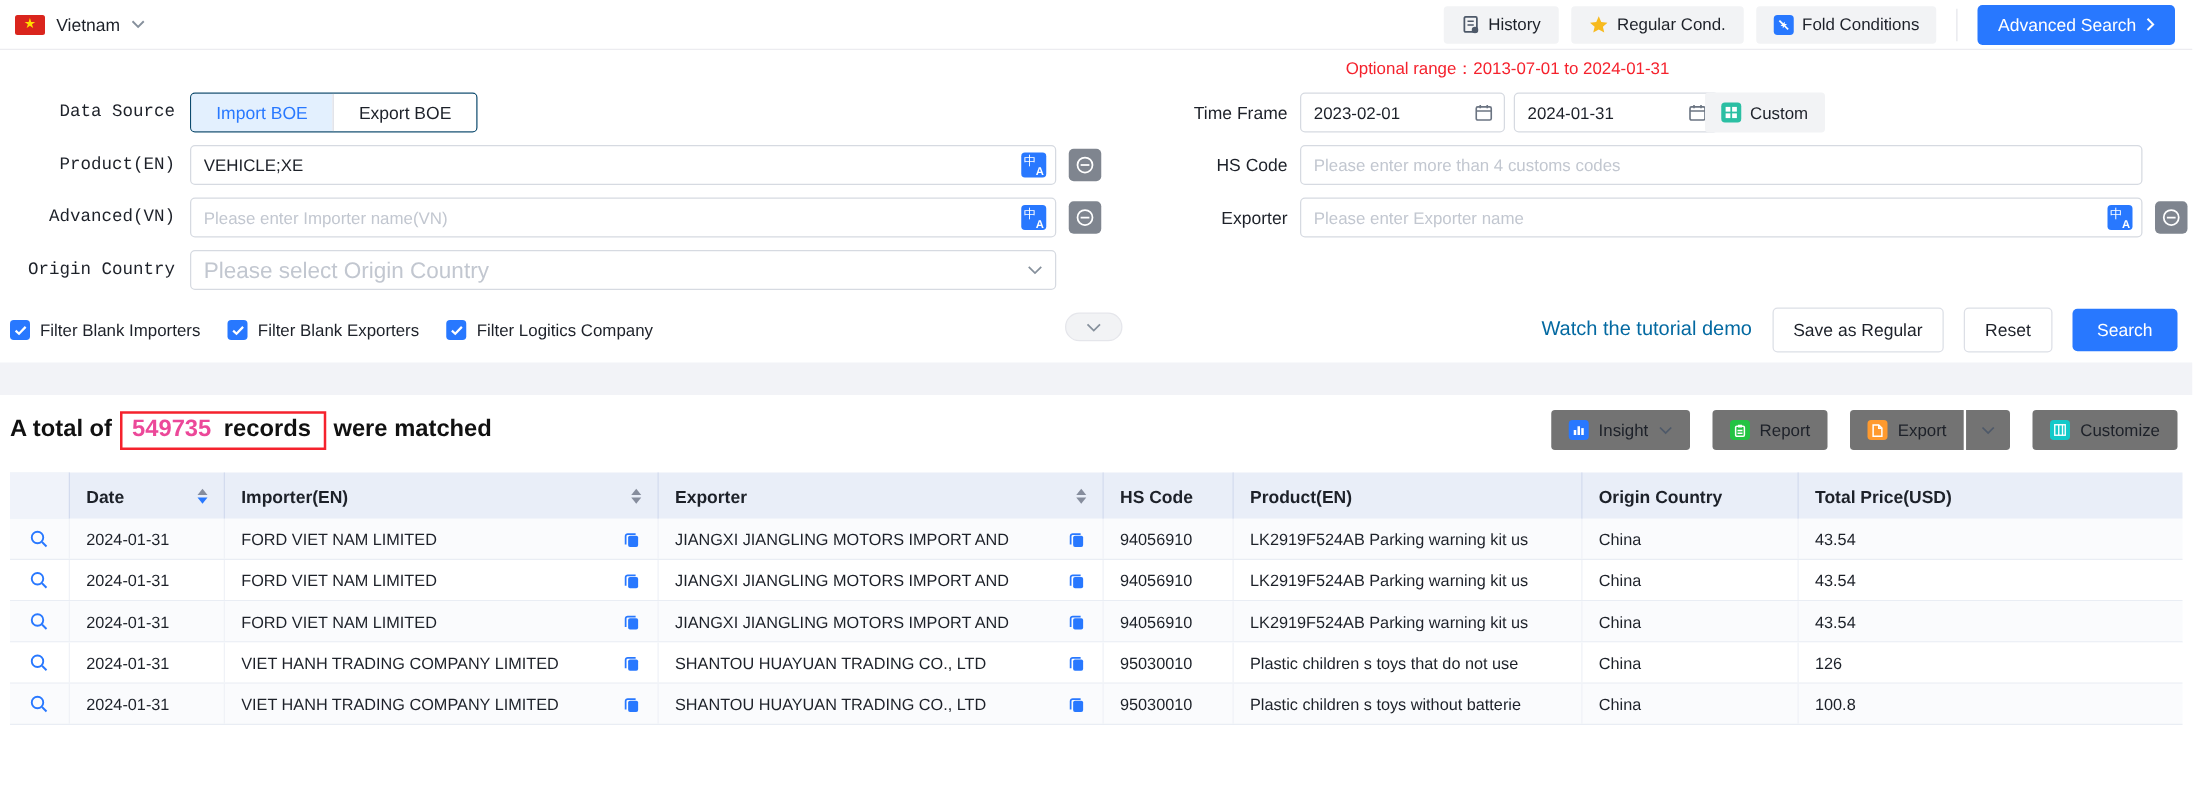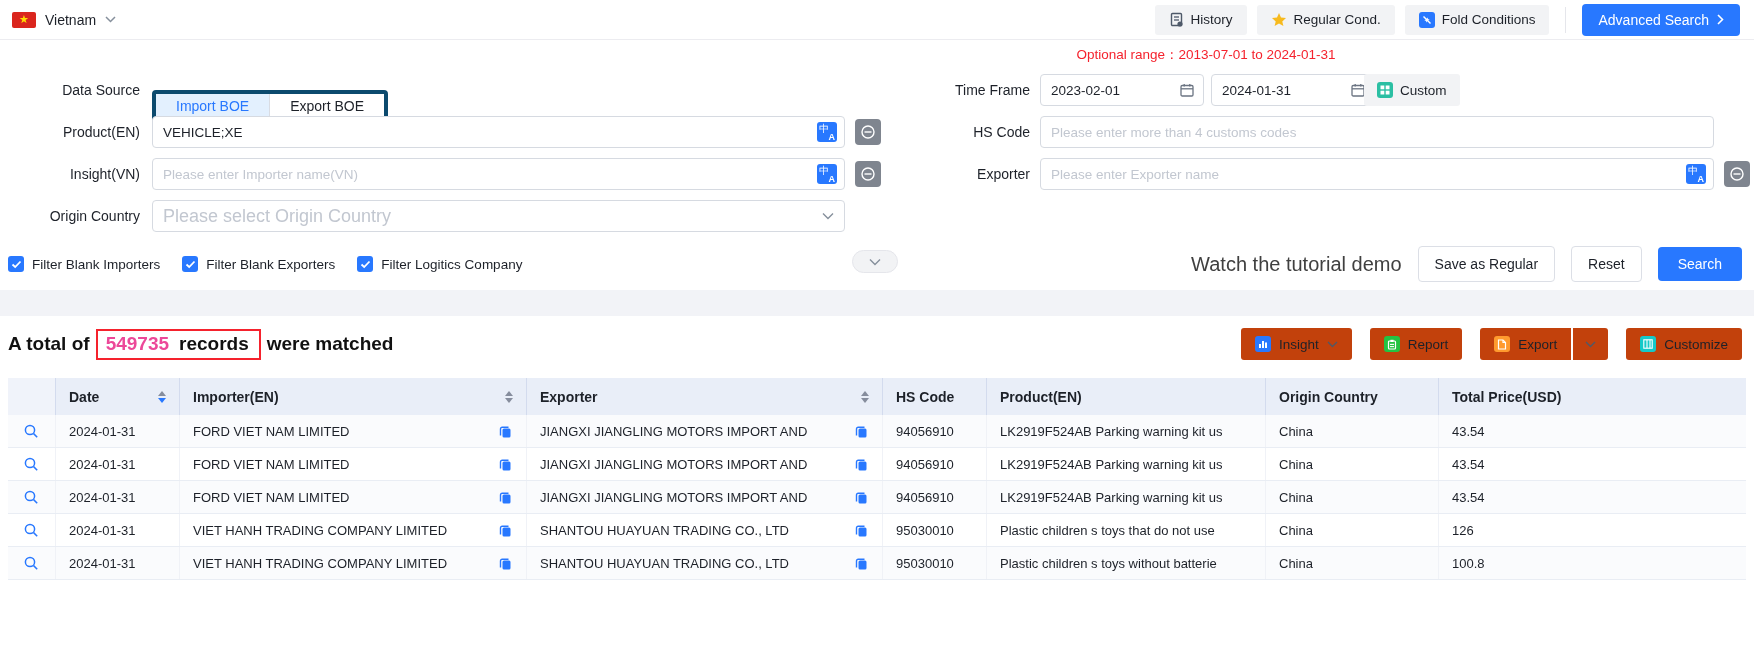--- a/index.html
+++ b/index.html
@@ -25,24 +25,24 @@
              font-family:inherit; cursor:pointer; }
   .mini-ic { width:16px; height:16px; border-radius:3px; display:flex; align-items:center;
              justify-content:center; flex:none; }
   
   .form-area { position:relative; padding-top:6px; background:#fff; }
   .hint-row { position:relative; height:18px; }
   .hint { position:absolute; left:1038px; width:336px; text-align:center; color:#f5222d;
           font-size:13.5px; white-space:nowrap; }
   .frow { position:relative; height:32px; margin-top:10px; }
   .lbl-left { position:absolute; left:0; top:0; width:140px; height:32px; line-height:32px;
-              text-align:right; color:#1d2129; font-size:14px; }
+              text-align:right; color:#1d2129; font-size:14px;font-family:Liberation Mono, monospace; }
   .lbl-right { position:absolute; left:855px; top:0; width:175px; height:32px; line-height:32px;
                text-align:right; color:#1d2129; font-size:14px; }
-  .seg { position:absolute; left:152px; top:16px; height:32px; display:flex; border:4px solid #0c4a6e;
+  .seg { position:absolute; left:152px; top:0; height:32px; display:flex; border:1px solid #0c4a6e;
          border-radius:4px; overflow:hidden;justify-content:space-between; }
   .seg-item { height:100%; display:flex; align-items:center; padding:0 20px; font-size:14px;
               cursor:pointer; background:#fff; color:#1d2129; }
   .seg-item.sel { background:#e3f0fe; color:#2878ff; }
   .seg-item + .seg-item { border-left:1px solid #d9dce3; }
   .inbox { position:absolute; top:0; height:32px; background:#fff; border:1px solid #d6dae1;
            border-radius:4px; display:flex; align-items:center; }
   .inbox input { border:none; outline:none; flex:1; height:100%; padding:0 10px; font-size:13.5px;
                  font-family:inherit; color:#1d2129; background:transparent; min-width:0; }
   .inbox input::placeholder { color:#c2c7d0; }
@@ -66,36 +66,36 @@
   .cb-row { position:relative; height:36px; margin-top:14px; display:flex; align-items:center; }
   .cb-group { display:flex; align-items:center; gap:8px; margin-left:8px; cursor:pointer; }
   .cb-group + .cb-group { margin-left:22px; }
   .cbox { width:16px; height:16px; background:#2878ff; border-radius:3px; display:flex;
           align-items:center; justify-content:center; flex:none; }
   .cb-label { font-size:13.5px; color:#1d2129; }
   .fold-pill { position:absolute; left:852px; top:4px; width:46px; height:23px; background:#f2f3f5;
                border:1px solid #e5e6eb; border-radius:12px; display:flex; align-items:center;
                justify-content:center; cursor:pointer; }
   .cb-actions { position:absolute; right:12px; top:0; height:36px; display:flex; align-items:center; gap:16px; }
-  .tut-link { color:#404040; font-size:20px; cursor:pointer; }
+  .tut-link { color:#0369a1; font-size:16px; cursor:pointer; }
   .ghost-btn { height:36px; padding:0 16px; background:#fff; border:1px solid #dcdfe6; border-radius:4px;
                font-size:14px; color:#1d2129; font-family:inherit; cursor:pointer; }
   .search-btn { height:34px; padding:0 20px; background:#2878ff; border:none; border-radius:4px;
                 font-size:14px; color:#fff; font-family:inherit; cursor:pointer; }
   
   .section-gap { height:26px; background:#f2f3f7; margin-top:8px; }
   .res-bar { height:56px; display:flex; align-items:center; justify-content:space-between;
              padding:0 12px 0 8px; background:#fff; }
   .res-title { font-size:19px; font-weight:bold; color:#111; display:flex; align-items:center; white-space:nowrap; }
   .red-box { border:2px solid #f5222d; padding:2px 10px 3px 8px; margin:0 6px; display:flex;
              align-items:center; gap:10px; }
   .red-num { color:#ec4899; }
   .res-actions { display:flex; align-items:center; gap:18px; }
   .res-btn { display:flex; align-items:center; gap:8px; height:32px; padding:0 14px;
-             background:#c2410c; border:none; border-radius:3px; font-size:13.5px; color:#1d2129;
+             background:#737373; border:none; border-radius:3px; font-size:13.5px; color:#1d2129;
              font-family:inherit; cursor:pointer; }
   .split { display:flex; align-items:center; }
   .split .res-btn.main { border-radius:3px 0 0 3px; }
   .split .res-btn.chev { border-radius:0 3px 3px 0; border-left:2px solid #fff; padding:0 12px; }
   
   .tbl { margin:6px 8px 0 8px; }
   .thead { display:flex; background:#e9eef8; height:37px; }
   .th { display:flex; align-items:center; justify-content:space-between; padding:0 13px;
         font-weight:bold; font-size:14px; color:#1d2129; border-right:1px solid #d3dbee; }
   .th:last-child { border-right:none; }
@@ -232,21 +232,21 @@
       </svg>
     </button>
 
     <span class="lbl-right">HS Code</span>
     <div class="inbox right-field">
       <input placeholder="Please enter more than 4 customs codes" style="">
     </div>
   </div>
 
   <div class="frow">
-    <span class="lbl-left">Insight(VN)</span>
+    <span class="lbl-left">Advanced(VN)</span>
     <div class="inbox left-field">
       <input placeholder="Please enter Importer name(VN)" style="">
       <span class="translate-ic">
           <span class="zh">中</span>
           <span class="en">A</span>
         </span>
     </div>
     <button class="excl-btn" style="left:855px">
       <svg width="16" height="16">
         <circle cx="8" cy="8" r="6" fill="none" stroke="#fff" stroke-width="1.4"></circle>

